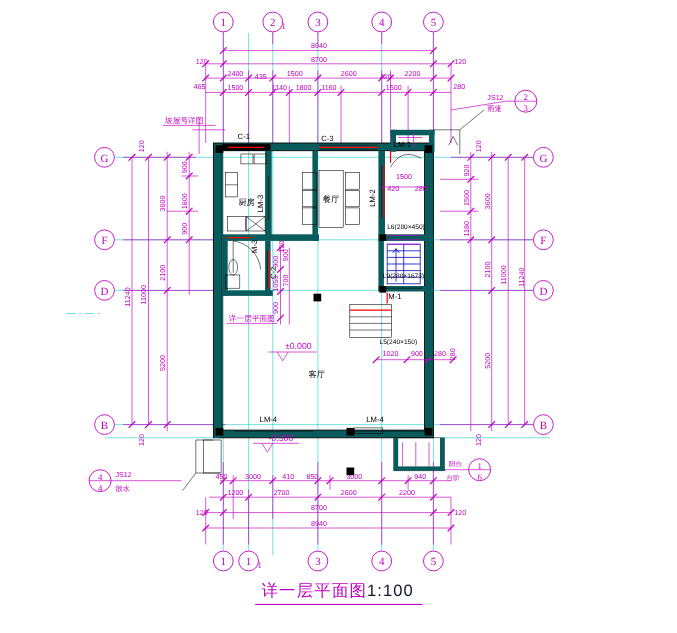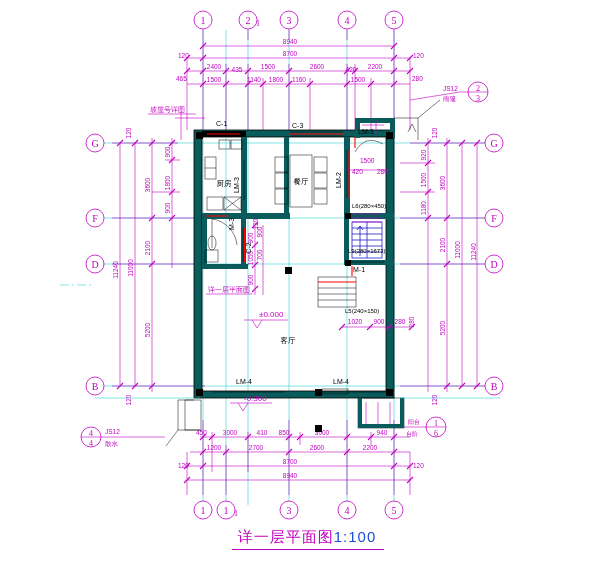--- a/index.html
+++ b/index.html
@@ -2,21 +2,21 @@
 <html><head>
 <meta charset="utf-8">
 <style>
   html,body{margin:0;padding:0;background:#ffffff;}
   body{width:615px;height:575px;position:relative;overflow:hidden;
        font-family:"Liberation Sans","DejaVu Sans",sans-serif;}
   #stage{position:absolute;left:0;top:0;width:615px;height:575px;}
   svg{position:absolute;left:0;top:0;}
   #title{position:absolute;left:207px;top:528px;width:200px;text-align:center;
          font-size:15px;color:#c000c0;letter-spacing:1px;}
-  #title .sc{color:#1d4ed8;}
+  #title .sc{color:#0f172a;}
   #titleRule{position:absolute;left:232px;top:549px;width:152px;height:1px;background:#c000c0;}
 </style>
 </head>
 <body>
 
 <div id="stage">
 
 <svg width="615" height="575" viewBox="0 0 615 575">
   <defs>
     <style>

